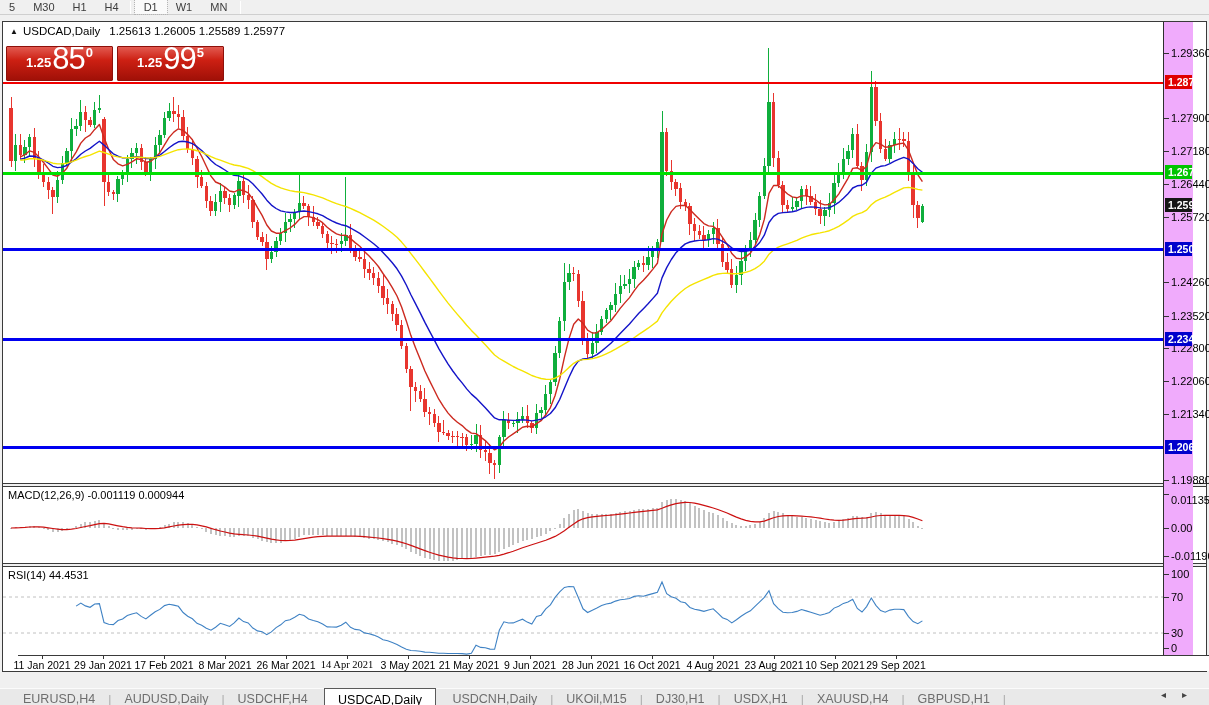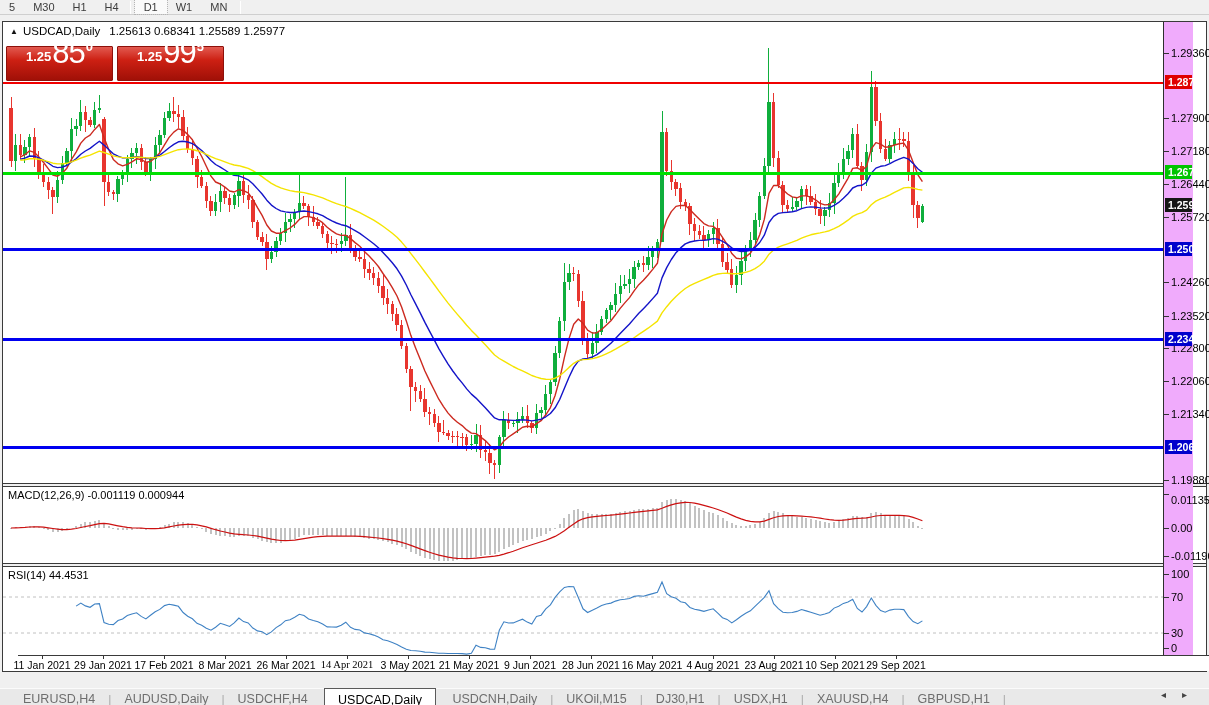--- a/index.html
+++ b/index.html
@@ -58,21 +58,21 @@
           background:linear-gradient(#fdfdfd,#dcdcdc); text-align:center; cursor:pointer; }
   .spin.up { margin-left:0; }
   .spin .arr { font-size:7px; color:#b33a32; line-height:20px; }
   .vol { width:60px; height:21px; border:1px solid #9aa0a8; border-left:none; border-right:none;
          font-family:"Liberation Sans",sans-serif; font-size:13px; color:#000;
          text-align:right; padding-right:5px; }
   .row2 { display:flex; margin-top:1px; }
   .pricebox { width:107px; height:35px; border:1px solid #8e100a; border-radius:1px;
               background:linear-gradient(#e25a50,#cd2013 40%,#a01007);
               display:flex; align-items:flex-end; justify-content:center; cursor:pointer;
-              padding-bottom:12px; }
+              padding-bottom:6px; }
   .pricebox + .pricebox { margin-left:4px; }
   .psmall { font-size:13px; font-weight:bold; color:#fff; margin:0 1px 4px 0; }
   .pbig { font-size:31px; color:#fff; line-height:30px; letter-spacing:-1px; }
   .psup { font-size:13px; font-weight:bold; color:#fff; transform:translateY(-14px); margin-left:1px; }
 
   
   .tabbar { position:absolute; left:0; top:688px; width:1209px; height:31px;
             background:#e9e9e9; border-top:1px solid #fbfbfb; display:flex; align-items:flex-start; }
   .tabs { display:flex; align-items:center; padding-left:10px; height:22px; }
   .tab { font-size:12.5px; color:#6e6e6e; padding:0 13px; height:22px; line-height:21px;
@@ -97,21 +97,21 @@
       <div class="tfbtn sel">D1</div>
       <div class="tfbtn">W1</div>
       <div class="tfbtn">MN</div>
       <div class="tsep"></div>
     </div>
 
   <div class="window">
     <div class="titlebar">
       <span class="tri">▲</span>
       <span class="sym">USDCAD,Daily</span>
-      <span class="quotes">1.25613 0.68341 1.25589 1.25977</span>
+      <span class="quotes">1.25613 1.26005 1.25589 1.25977</span>
     </div>
 
     <div class="plot main" id="mainPlot"><svg width="1160" height="443" xmlns="http://www.w3.org/2000/svg">
           <g shape-rendering="crispEdges">
             <line x1="8" y1="57.2" x2="8" y2="126.5" stroke="#e8352e" stroke-width="1"></line>
             <rect x="6.3" y="67.6" width="3.4" height="53.7" fill="#e8352e"></rect>
             <line x1="12.65" y1="93.6" x2="12.65" y2="130.7" stroke="#0fae3c" stroke-width="1"></line>
             <rect x="11.0" y="104.6" width="3.4" height="16.7" fill="#0fae3c"></rect>
             <line x1="17.3" y1="94.3" x2="17.3" y2="118.9" stroke="#e8352e" stroke-width="1"></line>
             <rect x="15.6" y="104.6" width="3.4" height="10.1" fill="#e8352e"></rect>
@@ -748,21 +748,21 @@
         <div class="dlabel" style="left: 329px; font-family: Liberation Serif, serif;">14 Apr 2021</div>
         <div class="dtick" style="left: 390px;"></div>
         <div class="dlabel" style="left: 390px;">3 May 2021</div>
         <div class="dtick" style="left: 451px;"></div>
         <div class="dlabel" style="left: 451px;">21 May 2021</div>
         <div class="dtick" style="left: 512px;"></div>
         <div class="dlabel" style="left: 512px;">9 Jun 2021</div>
         <div class="dtick" style="left: 573px;"></div>
         <div class="dlabel" style="left: 573px;">28 Jun 2021</div>
         <div class="dtick" style="left: 634px;"></div>
-        <div class="dlabel" style="left: 634px;">16 May 2021</div>
+        <div class="dlabel" style="left: 634px;">16 Oct 2021</div>
         <div class="dtick" style="left: 695px;"></div>
         <div class="dlabel" style="left: 695px;">4 Aug 2021</div>
         <div class="dtick" style="left: 756px;"></div>
         <div class="dlabel" style="left: 756px;">23 Aug 2021</div>
         <div class="dtick" style="left: 817px;"></div>
         <div class="dlabel" style="left: 817px;">10 Sep 2021</div>
         <div class="dtick" style="left: 878px;"></div>
         <div class="dlabel" style="left: 878px;">29 Sep 2021</div>
       </div>
     <div class="axiscol" id="axisCol">

